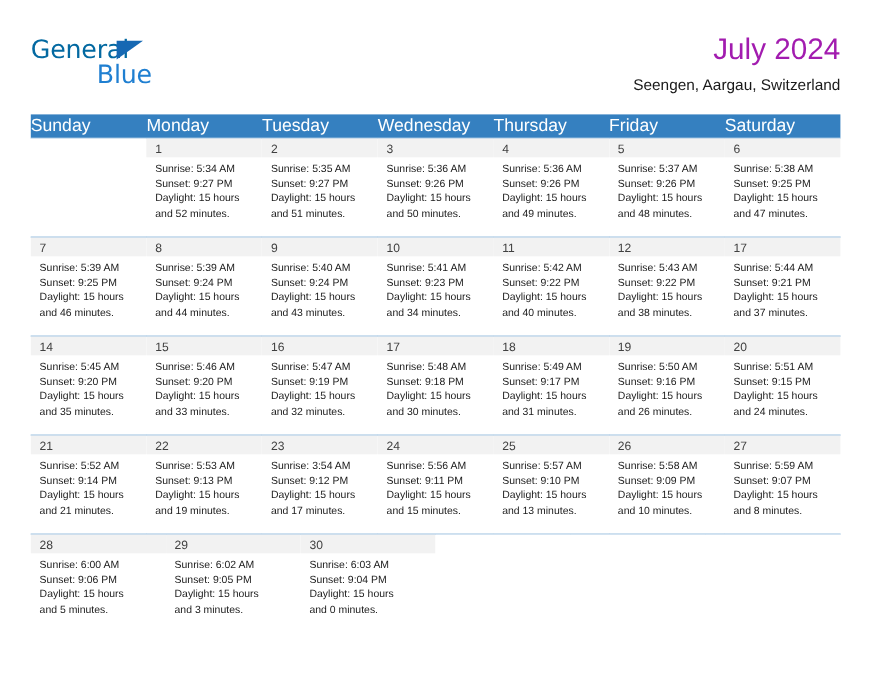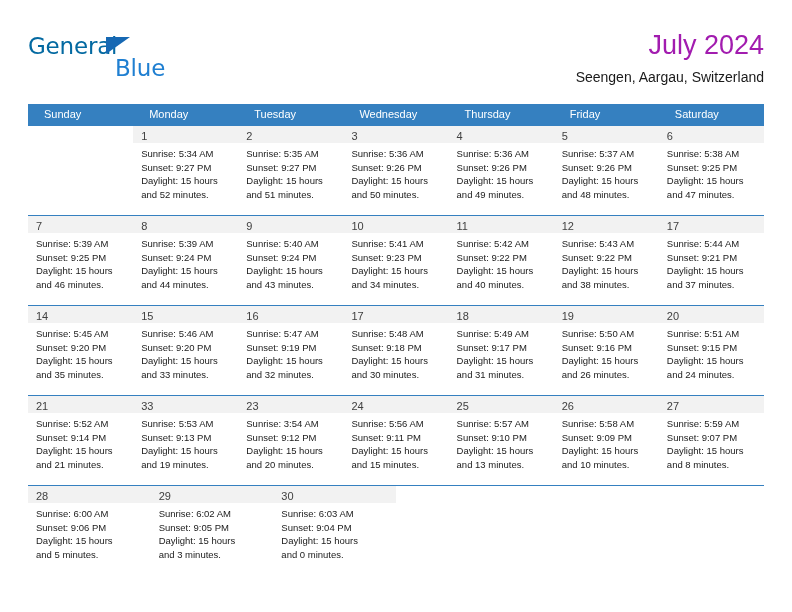--- a/index.html
+++ b/index.html
@@ -61,21 +61,20 @@
   .brand-blue {
     position: absolute;
     left: 60px;
     top: 22px;
     font-size: 23px;
     line-height: 25px;
     color: #1f7fd1;
     letter-spacing: -0.2px;
     font-family: "DejaVu Sans", sans-serif;
     font-weight: 400;
-    margin-left: 27px;
   }
 
   .title-block {
     position: absolute;
     right: 0;
     top: 0;
     text-align: right;
   }
   .cal-title {
     font-size: 27px;
@@ -103,23 +102,23 @@
   }
 
   .dow-row {
     display: flex;
     background: #3580c0;
     height: 21px;
   }
   .dow-cell {
     flex: 1 1 0;
     color: #ffffff;
-    font-size: 11px;
+    font-size: 16px;
     line-height: 21px;
-    padding-left: 16px;
+    padding-left: 0;
     box-sizing: border-box;
     white-space: nowrap;
   }
 
   .week-row {
     display: flex;
     border-top: 1px solid #3580c0;
     height: 89px;
   }
   .week-row:first-of-type {
@@ -395,35 +394,35 @@
       <div class="day-cell">
         <div class="day-number-band"><span class="day-number">21</span></div>
         <div class="day-info">
           <div class="info-line">Sunrise: 5:52 AM</div>
           <div class="info-line">Sunset: 9:14 PM</div>
           <div class="info-line">Daylight: 15 hours</div>
           <div class="info-line">and 21 minutes.</div>
         </div>
       </div>
       <div class="day-cell">
-        <div class="day-number-band"><span class="day-number">33</span></div>
+        <div class="day-number-band"><span class="day-number">22</span></div>
         <div class="day-info">
           <div class="info-line">Sunrise: 5:53 AM</div>
           <div class="info-line">Sunset: 9:13 PM</div>
           <div class="info-line">Daylight: 15 hours</div>
           <div class="info-line">and 19 minutes.</div>
         </div>
       </div>
       <div class="day-cell">
         <div class="day-number-band"><span class="day-number">23</span></div>
         <div class="day-info">
           <div class="info-line">Sunrise: 3:54 AM</div>
           <div class="info-line">Sunset: 9:12 PM</div>
           <div class="info-line">Daylight: 15 hours</div>
-          <div class="info-line">and 20 minutes.</div>
+          <div class="info-line">and 17 minutes.</div>
         </div>
       </div>
       <div class="day-cell">
         <div class="day-number-band"><span class="day-number">24</span></div>
         <div class="day-info">
           <div class="info-line">Sunrise: 5:56 AM</div>
           <div class="info-line">Sunset: 9:11 PM</div>
           <div class="info-line">Daylight: 15 hours</div>
           <div class="info-line">and 15 minutes.</div>
         </div>

